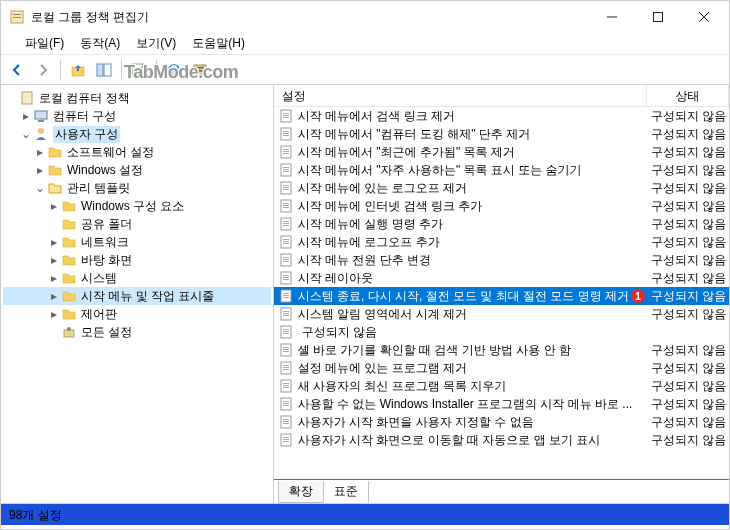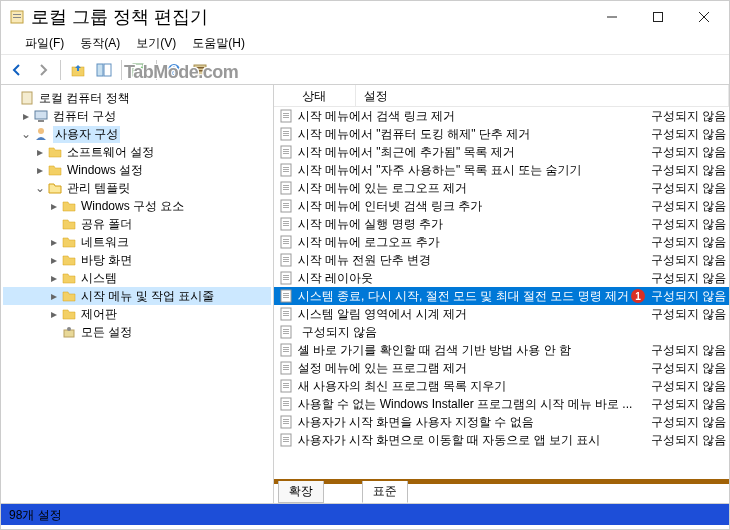--- a/index.html
+++ b/index.html
@@ -1,20 +1,20 @@
 <!DOCTYPE html>
 <html><head>
 <meta charset="utf-8">
 <style>
 * { margin: 0; padding: 0; box-sizing: border-box; font-family: "Malgun Gothic", "맑은 고딕", sans-serif; font-size: 12px; }
 body { background: #fff; width: 730px; height: 530px; overflow: hidden; border: 1px solid #ccc; }
 
 .titlebar { height: 32px; display: flex; align-items: center; padding: 0 2px 0 8px; }
 .titlebar .icon { width: 16px; height: 16px; margin-right: 6px; }
-.titlebar .title { flex: 1; font-size: 18px; }
+.titlebar .title { flex: 1; font-size: 12px; }
 .titlebar .winbtn { width: 46px; height: 30px; display: flex; align-items: center; justify-content: center; color: #222; }
 .titlebar .winbtn svg { width: 10px; height: 10px; }
 
 .menubar { height: 22px; display: flex; align-items: center; padding: 0 16px; border-bottom: 1px solid #e8e8e8; }
 .menubar .item { padding: 2px 8px; }
 
 .toolbar { height: 30px; display: flex; align-items: center; padding: 2px 4px; border-bottom: 1px solid #d0d0d0; gap: 2px; }
 .toolbar .btn { width: 24px; height: 24px; display: flex; align-items: center; justify-content: center; border: 1px solid transparent; border-radius: 2px; }
 .toolbar .sep { width: 1px; height: 20px; background: #ccc; margin: 0 3px; }
 
@@ -40,21 +40,21 @@
 .list { flex: 1; overflow-y: auto; overflow-x: hidden; }
 .list-row { display: flex; align-items: center; height: 18px; padding: 0 4px; }
 .list-row .ico { width: 16px; height: 14px; margin-right: 4px; display: inline-flex; align-items: center; justify-content: center; }
 .list-row .name { flex: 1; white-space: nowrap; overflow: hidden; text-overflow: ellipsis; }
 .list-row .state { width: 78px; text-align: left; padding-left: 4px; white-space: nowrap; }
 .list-row.sel { background: #0078d7; color: #fff; }
 .list-row.sel .ico svg path, .list-row.sel .ico svg rect { }
 
 .badge { display: inline-flex; width: 14px; height: 14px; border-radius: 50%; background: #d93025; color: #fff; align-items: center; justify-content: center; font-size: 10px; font-weight: bold; margin-left: 2px; margin-right: 2px; }
 
-.tabs { height: 24px; border-top: 5px solid #a16207; display: flex; align-items: flex-end; padding: 0 4px; background: #fff; gap: 39px; }
+.tabs { height: 24px; border-top: 1px solid #a16207; display: flex; align-items: flex-end; padding: 0 4px; background: #fff; }
 .tab { padding: 2px 10px; border: 1px solid #c0c0c0; border-top: none; border-bottom: 1px solid #c0c0c0; margin-right: -1px; background: #f8f8f8; position: relative; }
 .tab.active { background: #fff; border-bottom: 1px solid #fff; }
 
 .statusbar { height: 22px; border-top: 1px solid #d0d0d0; padding: 3px 8px; background: #1d4ed8; }
 
 .watermark { position: absolute; top: 62px; left: 124px; font-size: 18px; font-weight: bold; color: #999; text-shadow: 1px 1px 0 #fff, -1px -1px 0 #fff, 1px -1px 0 #fff, -1px 1px 0 #fff; pointer-events: none; z-index: 10; font-family: Arial, sans-serif; letter-spacing: -0.5px; }
 
 
 .folder-ico { fill: #f3d065; stroke: #d4a017; stroke-width: 0.5; }
 </style>
@@ -271,22 +271,22 @@
             <rect x="3" y="6" width="10" height="7" fill="#e8d898" stroke="#b8a060"></rect>
             <circle cx="8" cy="5" r="2" fill="#888"></circle>
           </svg>
         </span>
       <span class="lbl">모든 설정</span>
     </div>
   </div>
 
   <div class="details">
     <div class="list-header">
+      <div class="col setting">설정</div>
       <div class="col state">상태</div>
-      <div class="col setting">설정</div>
     </div>
     <div class="list" id="policy-list">
         <div class="list-row">
           <span class="ico">
             <svg width="14" height="14">
               <rect x="2" y="1" width="10" height="12" fill="#fff" stroke="#999"></rect>
               <rect x="4" y="4" width="6" height="1" fill="#aaa"></rect>
               <rect x="4" y="6" width="6" height="1" fill="#aaa"></rect>
               <rect x="4" y="8" width="6" height="1" fill="#aaa"></rect>
             </svg>

